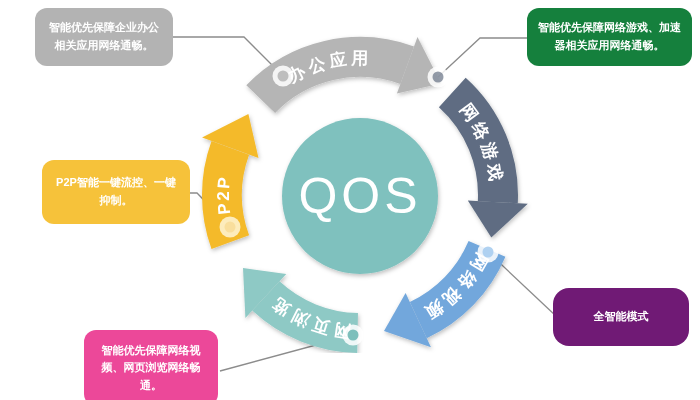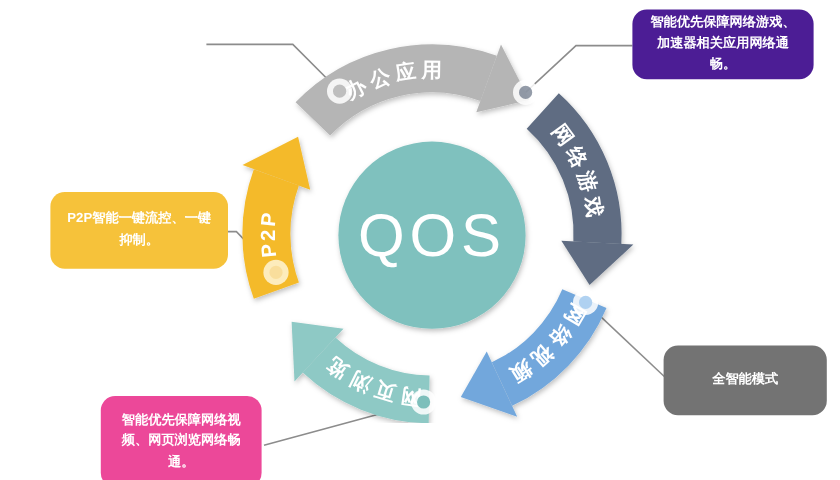--- a/index.html
+++ b/index.html
@@ -7,24 +7,24 @@
     position:relative;width:700px;height:400px;background:#ffffff;overflow:hidden;
     font-family:"Liberation Sans","DejaVu Sans",sans-serif;
   }
   #diagram-svg{position:absolute;left:0;top:0;}
   .callout{
     position:absolute;display:flex;align-items:center;justify-content:center;
     border-radius:12px;color:#ffffff;font-size:11px;font-weight:bold;
     text-align:center;line-height:1.6;padding:6px 10px;box-sizing:border-box;
   }
   .callout-office{left:35px;top:8px;width:138px;height:58px;background:#b3b3b3;}
-  .callout-games{left:527px;top:8px;width:151px;height:58px;background:#4c1d95;}
+  .callout-games{left:527px;top:8px;width:165px;height:58px;background:#15803d;}
   .callout-p2p{left:13px;top:160px;width:148px;height:64px;background:#f6c23a;margin-left:29px;}
   .callout-video-web{left:84px;top:330px;width:134px;height:76px;background:#ec4899;}
-  .callout-smart{left:553px;top:288px;width:136px;height:58px;background:#737373;}
+  .callout-smart{left:553px;top:288px;width:136px;height:58px;background:#701a75;border-radius:16px;}
   .arc-label{fill:#ffffff;font-size:17px;font-weight:bold;letter-spacing:4px;}
   .arc-label-latin{fill:#ffffff;font-size:17px;font-weight:bold;letter-spacing:2px;}
   .center-label{fill:#ffffff;font-size:50px;font-weight:200;letter-spacing:4px;}
   .connector{stroke:#8c8c8c;stroke-width:1.3;fill:none;}
 </style>
 </head>
 <body>
 
 <div id="stage">
 
@@ -105,20 +105,23 @@
     </g>
     <g>
       <circle cx="230" cy="227" r="10.5" fill="#fdeec4" opacity="0.95"></circle>
       <circle cx="230" cy="227" r="5.5" fill="#f9dd9a" opacity="0.95"></circle>
     </g>
 
     <circle cx="360" cy="196" r="78" fill="#7fc1be" filter="url(#ds)"></circle>
     <text x="360" y="213" text-anchor="middle" class="center-label">QOS</text>
   </svg>
 
+  <div class="callout callout-office">
+    <span>智能优先保障企业办公相关应用网络通畅。</span>
+  </div>
   <div class="callout callout-games">
     <span>智能优先保障网络游戏、加速器相关应用网络通畅。</span>
   </div>
   <div class="callout callout-p2p">
     <span>P2P智能一键流控、一键抑制。</span>
   </div>
   <div class="callout callout-video-web">
     <span>智能优先保障网络视频、网页浏览网络畅通。</span>
   </div>
   <div class="callout callout-smart">

